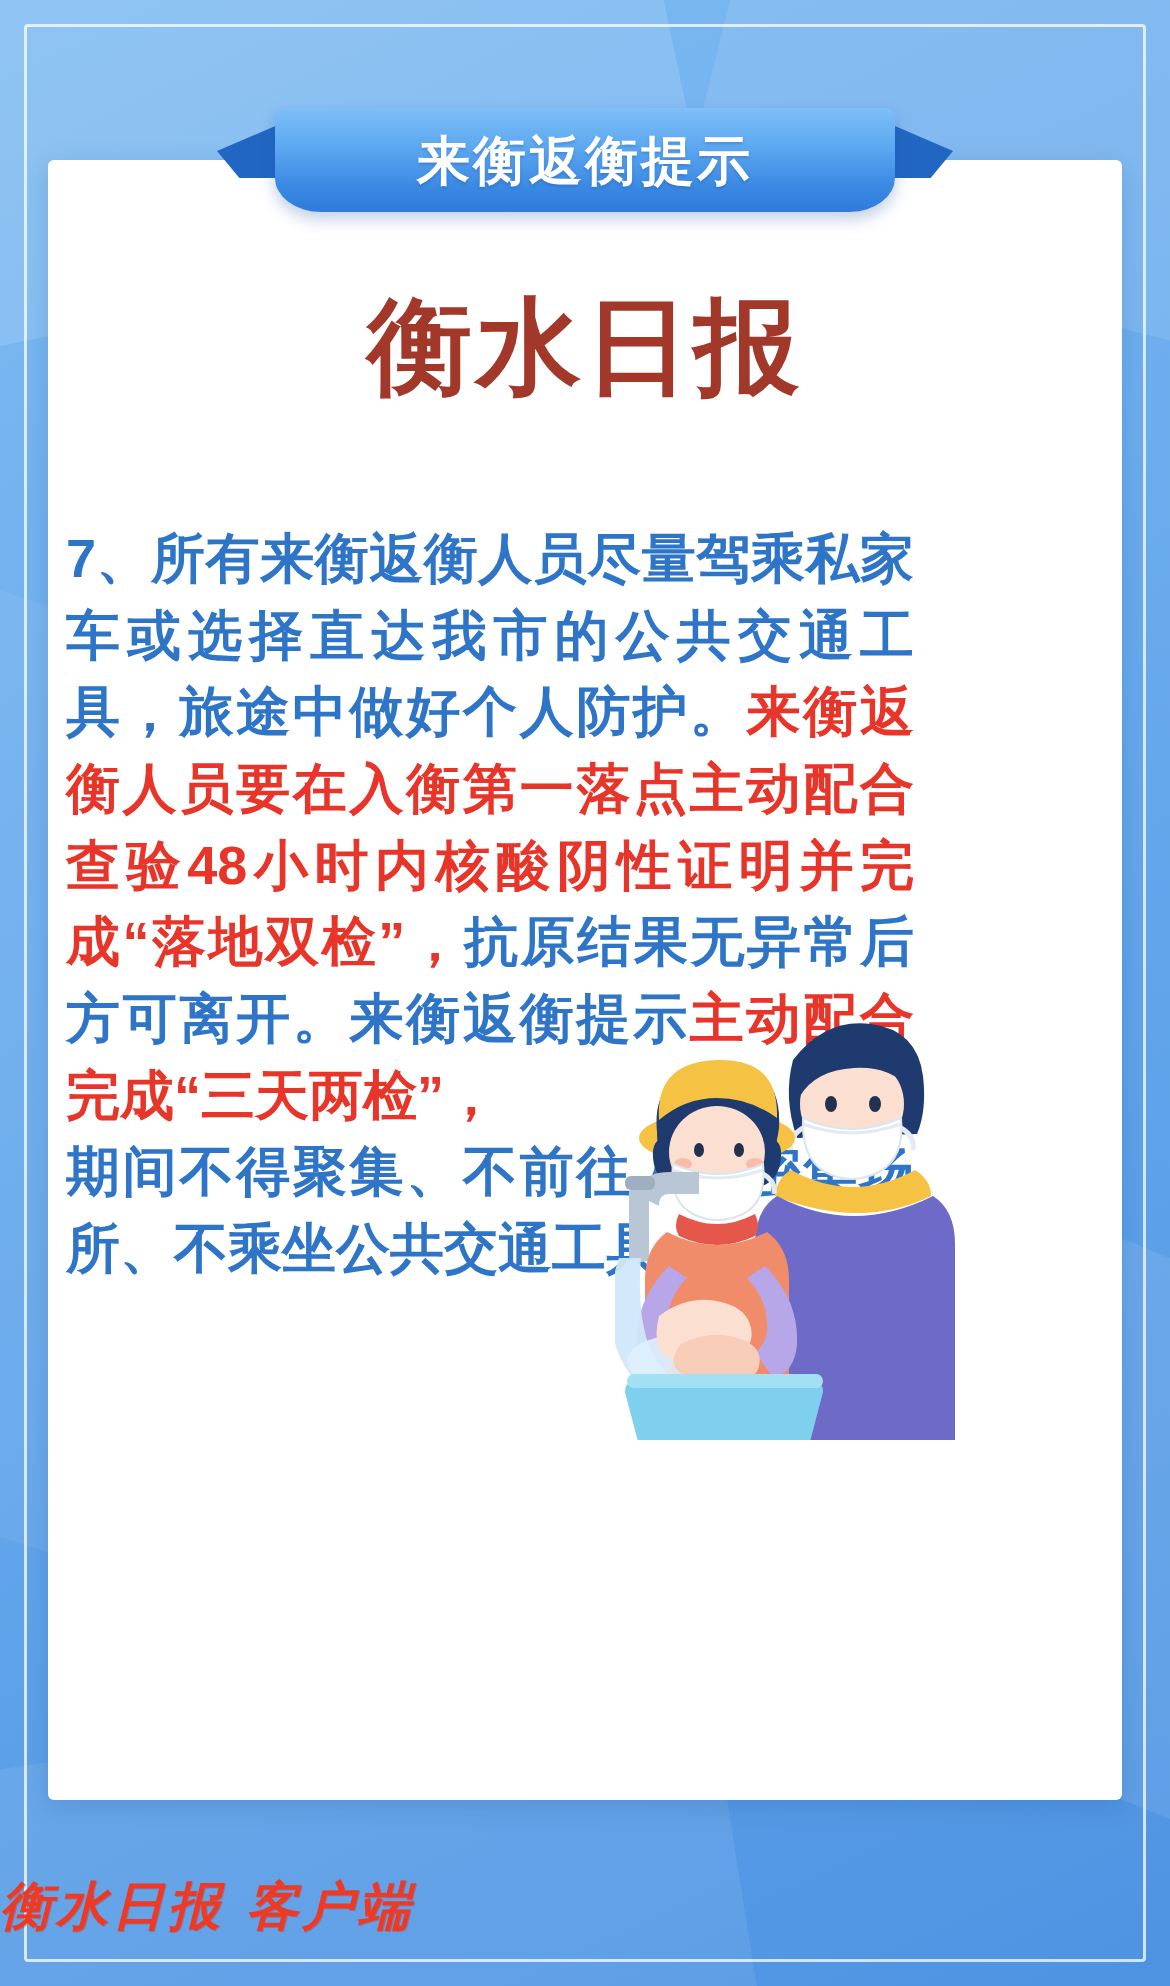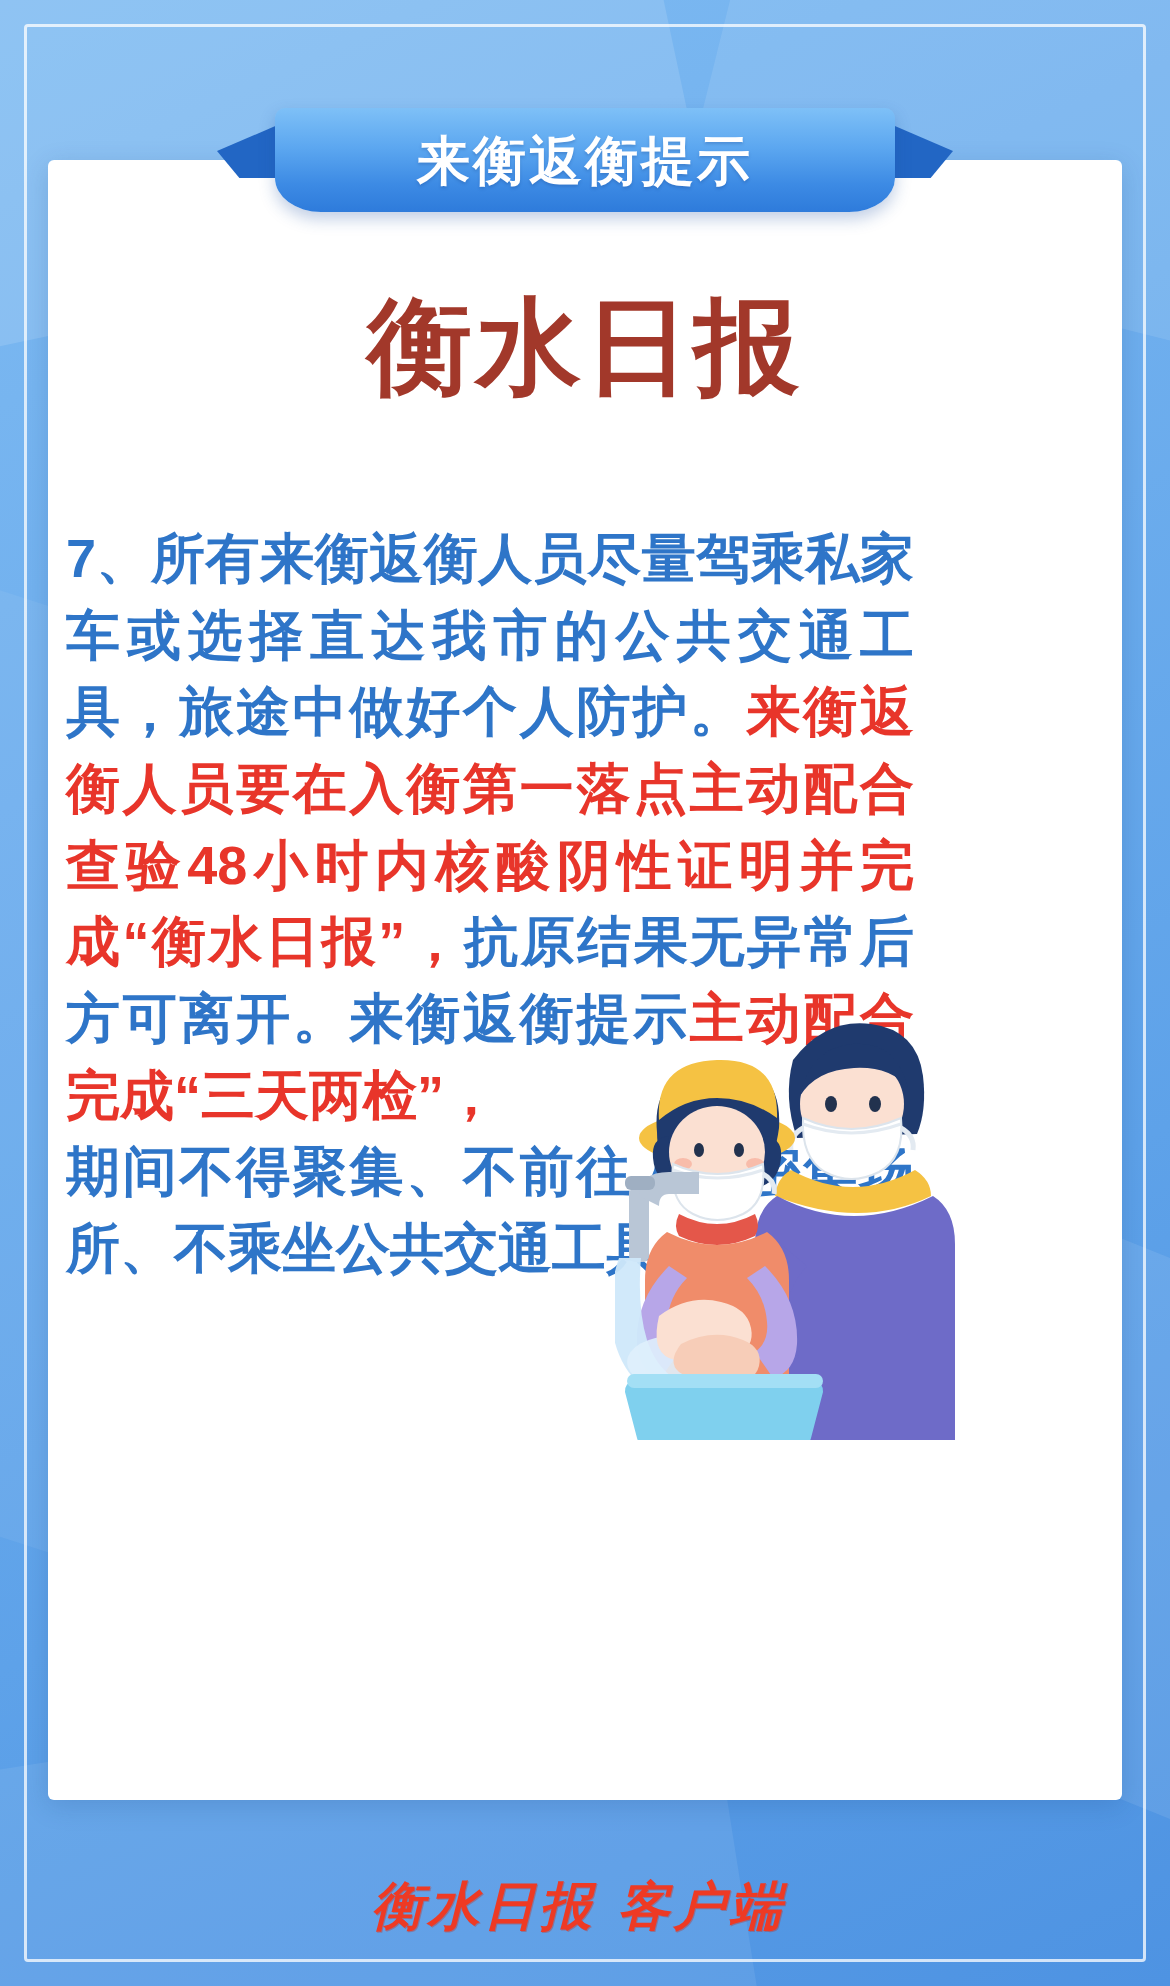--- a/index.html
+++ b/index.html
@@ -93,21 +93,20 @@
   
   .illus{
     position:absolute;left:615px;top:1000px;width:340px;height:440px;
     z-index:5;
   }
   .illus svg{display:block;width:100%;height:100%;}
 
   
   .brand{
     position:absolute;left:0;right:13px;bottom:44px;
-    text-align:center;
   }
   .brand span{
     color:#EE3A24;font-size:52px;font-weight:bold;
     font-family:"DejaVu Serif","Liberation Serif",serif;
     font-style:italic;letter-spacing:4px;
     text-shadow:1px 1px 0 rgba(200,40,20,.35);
   }
 </style>
 </head>
 <body>
@@ -132,21 +131,21 @@
         <span class="ribbon-title">来衡返衡提示</span>
       </div>
     </div>
   </div>
 
   <div class="headline">
     <div>衡水日报</div>
   </div>
 
   <div class="body-copy">
-    <span class="t-blue">7、所有来衡返衡人员尽量驾乘私家车或选择直达我市的公共交通工具，旅途中做好个人防护。</span><span class="t-red">来衡返衡人员要在入衡第一落点主动配合查验48小时内核酸阴性证明并完成“衡水日报”，</span><span class="t-blue">抗原结果无异常后方可离开。来衡返衡提示</span><span class="t-red">主动配合完成“三天两检”，</span><br><span class="t-blue">期间不得聚集、不前往人群密集场所、不乘坐公共交通工具。</span>
+    <span class="t-blue">7、所有来衡返衡人员尽量驾乘私家车或选择直达我市的公共交通工具，旅途中做好个人防护。</span><span class="t-red">来衡返衡人员要在入衡第一落点主动配合查验48小时内核酸阴性证明并完成“落地双检”，</span><span class="t-blue">抗原结果无异常后方可离开。来衡返衡提示</span><span class="t-red">主动配合完成“三天两检”，</span><br><span class="t-blue">期间不得聚集、不前往人群密集场所、不乘坐公共交通工具。</span>
   </div>
 
   <div class="illus">
     <svg viewBox="0 0 340 440" xmlns="http://www.w3.org/2000/svg">
 
       <g>
 
         <path d="M178 60 q32 -42 78 -36 q46 6 52 52 q4 34 -6 58 l-120 4 q-14 -40 -4 -78 Z" fill="#1F3A6E"></path>
 
         <ellipse cx="237" cy="104" rx="52" ry="50" fill="#FBE0D2"></ellipse>

